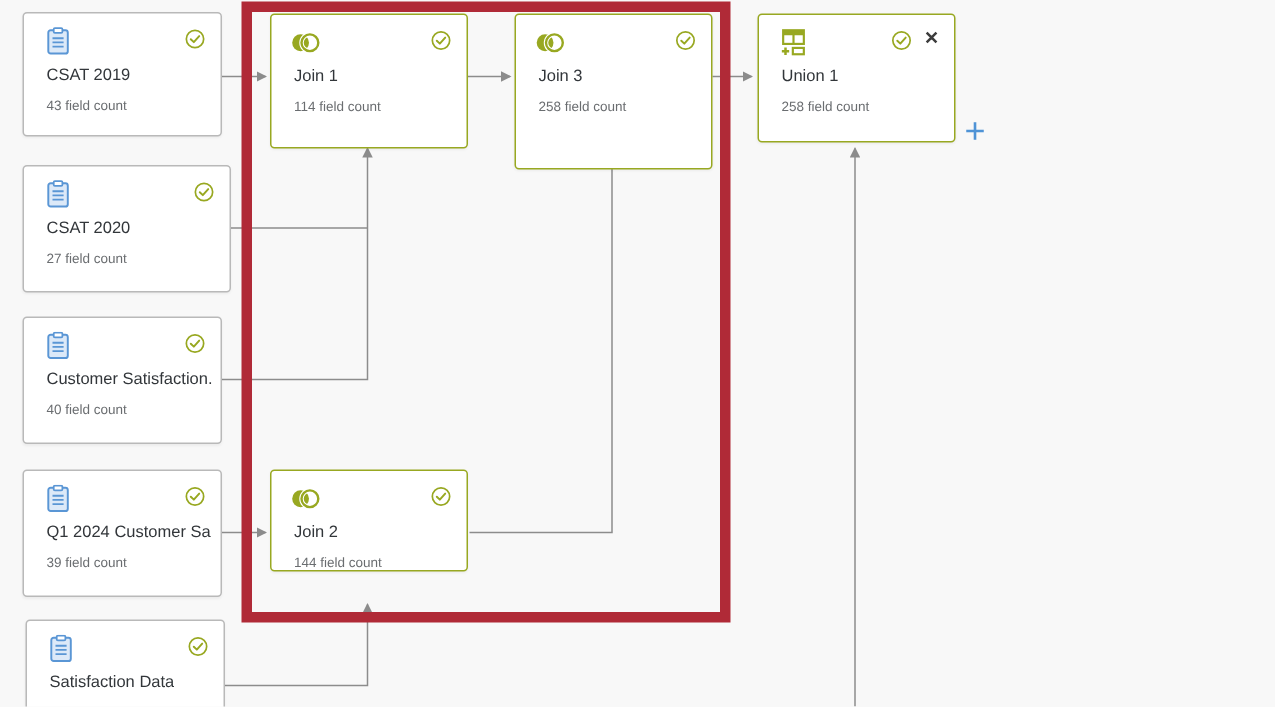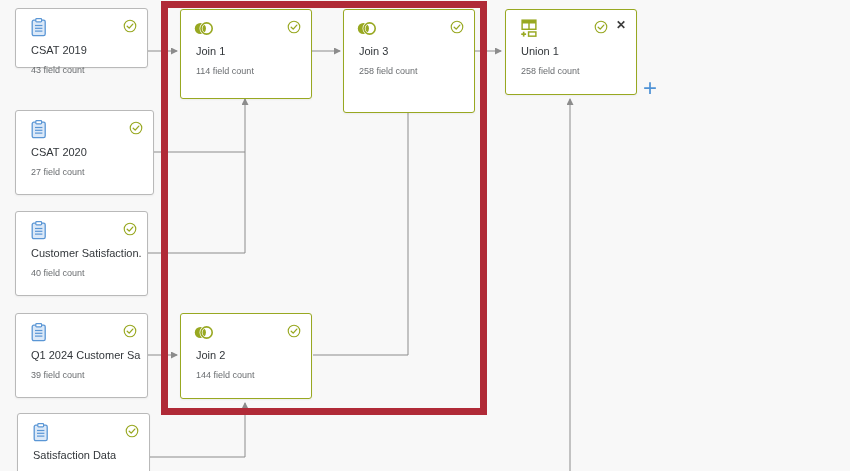--- a/index.html
+++ b/index.html
@@ -90,21 +90,21 @@
       <polyline points="148,457 245,457 245,403" marker-end="url(#arrow)"></polyline>
       <polyline points="313,355 408,355 408,99" marker-end="url(#arrow)"></polyline>
       <polyline points="570,471 570,99" marker-end="url(#arrow)"></polyline>
     </g>
 </svg>
 
 <div class="selection-highlight" style="left: 161px; top: 1px; width: 326px; height: 414px;"></div>
 
 <div class="add-button">+</div>
 
-<div class="node source" style="left: 15px; top: 8px; width: 133px; height: 60px;">
+<div class="node source" style="left: 15px; top: 8px; width: 133px; height: 83px;">
     <svg class="node-icon" width="20" height="19">
       <use href="#sym-clipboard"></use>
     </svg>
     <svg class="node-status" width="14" height="14">
       <use href="#sym-check"></use>
     </svg>
 
     <div class="node-title">CSAT 2019</div>
     <div class="node-sub">43 field count</div>
   </div>
@@ -167,21 +167,21 @@
     <svg class="node-icon" width="20" height="19">
       <use href="#sym-join"></use>
     </svg>
     <svg class="node-status" width="14" height="14">
       <use href="#sym-check"></use>
     </svg>
 
     <div class="node-title">Join 3</div>
     <div class="node-sub">258 field count</div>
   </div>
-<div class="node join" style="left: 180px; top: 313px; width: 132px; height: 86px;">
+<div class="node join" style="left: 180px; top: 313px; width: 132px; height: 68px;">
     <svg class="node-icon" width="20" height="19">
       <use href="#sym-join"></use>
     </svg>
     <svg class="node-status" width="14" height="14">
       <use href="#sym-check"></use>
     </svg>
 
     <div class="node-title">Join 2</div>
     <div class="node-sub">144 field count</div>
   </div>

